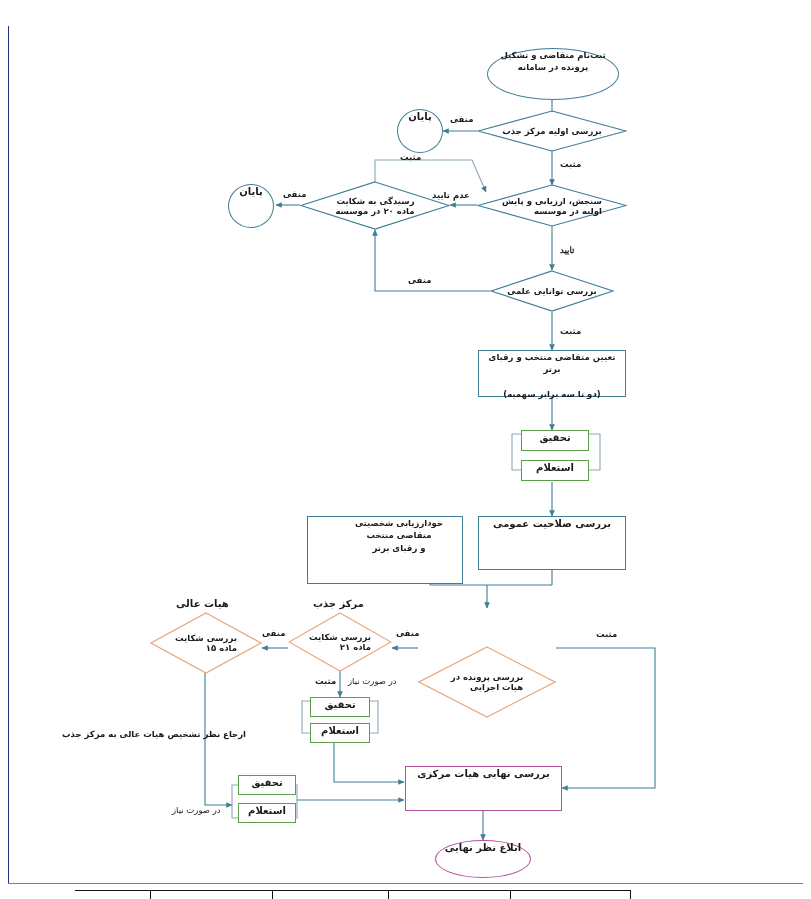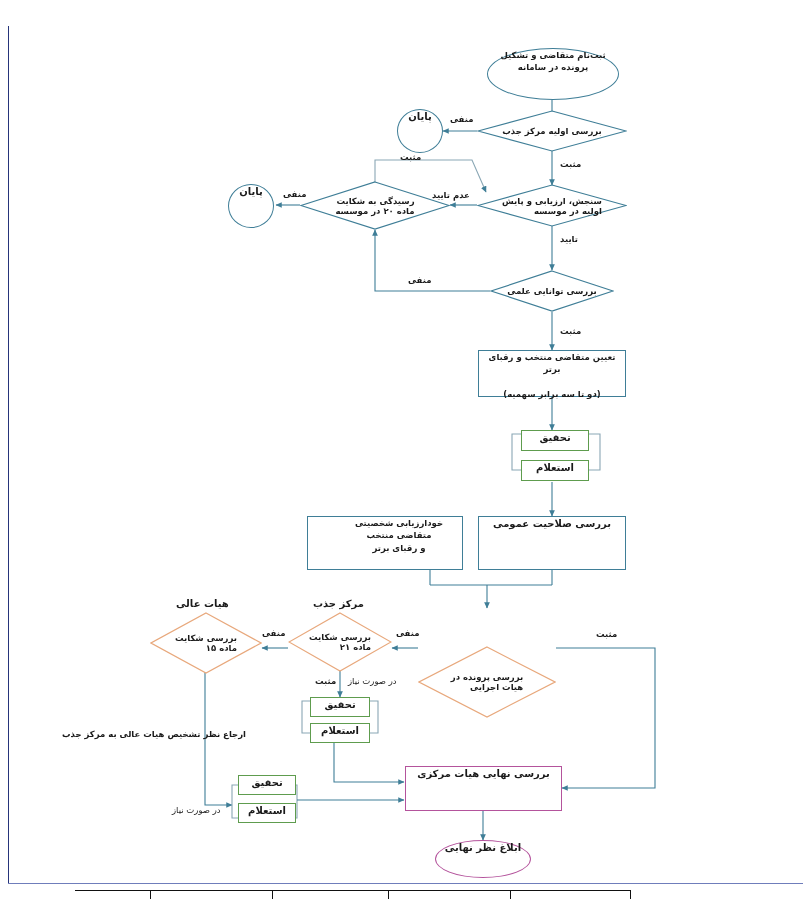--- a/index.html
+++ b/index.html
@@ -203,21 +203,21 @@
   </div>
 
   <div class="node rect green fs10 b" style="left:521px;top:460px;width:68px;height:21px;">
     <span class="t">استعلام</span>
   </div>
 
   <div class="node rect fs10 b" style="left:478px;top:516px;width:148px;height:54px;">
     <span class="t">بررسی صلاحیت عمومی</span>
   </div>
 
-  <div class="node rect fs9 b" style="left:307px;top:516px;width:156px;height:54px;padding-left:28px;">
+  <div class="node rect fs9 b" style="left:307px;top:516px;width:156px;height:68px;padding-left:28px;">
     <span class="t">
       <span>خودارزیابی شخصیتی متقاضی منتخب</span><br>
       <span>و رقبای برتر</span>
     </span>
   </div>
 
   <div class="diamond" style="left:418px;top:646px;width:138px;height:72px;">
     <svg class="shape" viewBox="0 0 138 72" preserveAspectRatio="none">
       <polygon points="69,1 137,36 69,71 1,36" fill="#fff" stroke="#e8a87c" stroke-width="1.2"></polygon>
     </svg>
@@ -290,21 +290,21 @@
 
   <div class="edge-label fs9 b" style="left:400px;top:152px;">
     <span>مثبت</span></div>
 
   <div class="edge-label fs9 b" style="left:432px;top:190px;">
     <span>عدم تایید</span></div>
 
   <div class="edge-label fs9 b" style="left:283px;top:189px;">
     <span>منفی</span></div>
 
-  <div class="edge-label fs9 b" style="left:560px;top:234px;">
+  <div class="edge-label fs9 b" style="left:560px;top:245px;font-family:Liberation Serif, serif;">
     <span>تایید</span></div>
 
   <div class="edge-label fs9 b" style="left:408px;top:275px;">
     <span>منفی</span></div>
 
   <div class="edge-label fs9 b" style="left:560px;top:326px;">
     <span>مثبت</span></div>
 
   <div class="edge-label fs9 b" style="left:396px;top:628px;">
     <span>منفی</span></div>

